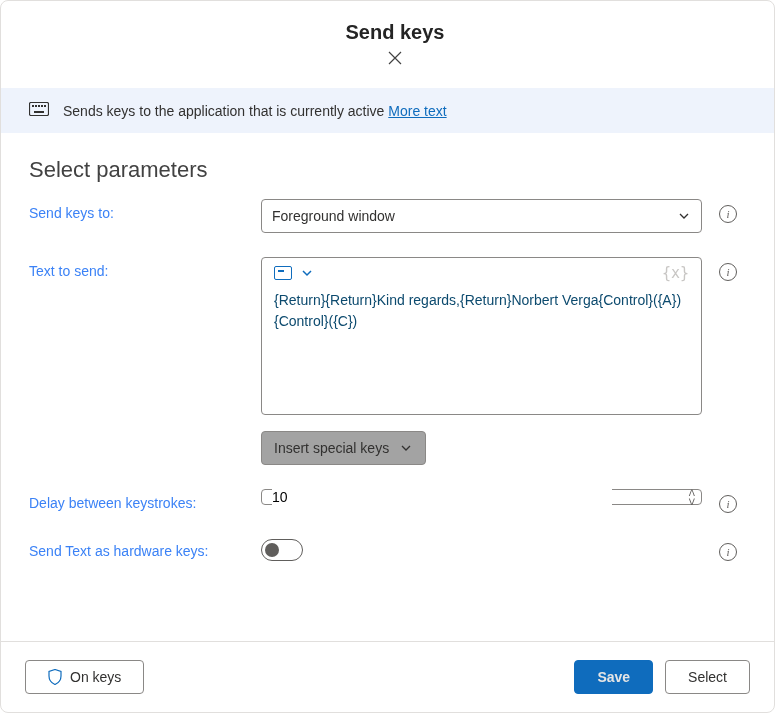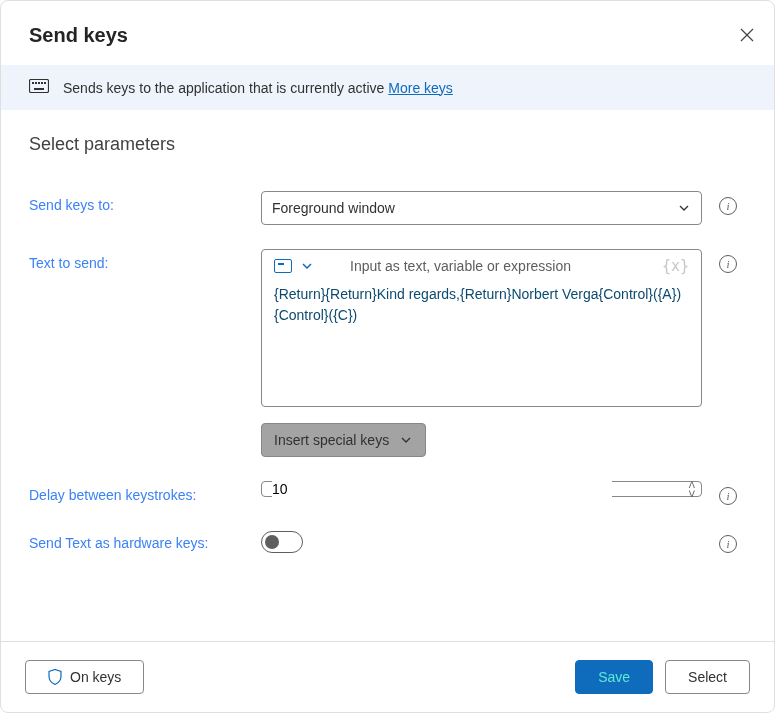--- a/index.html
+++ b/index.html
@@ -18,20 +18,21 @@
   border-radius: 8px;
   display: flex;
   flex-direction: column;
   overflow: hidden;
 }
 .header {
   display: flex;
   align-items: center;
   justify-content: space-between;
   padding: 20px 13px 16px 28px;
+  flex-direction: column;
 }
 .header h1 {
   font-size: 20px;
   font-weight: 600;
   color: #242424;
 }
 .close-btn {
   width: 28px; height: 28px;
   display: flex;
   align-items: center;
@@ -53,24 +54,24 @@
   color: #0f6cbd;
   text-decoration: underline;
   cursor: pointer;
 }
 .content {
   flex: 1;
   padding: 24px 28px 8px 28px;
   overflow-y: auto;
 }
 .section-title {
-  font-size: 18px;
+  font-size: 22px;
   font-weight: 400;
   color: #424242;
-  margin-bottom: 36px;
+  margin-bottom: 16px;
 }
 .row {
   display: flex;
   align-items: flex-start;
   margin-bottom: 24px;
   gap: 8px;
 }
 .label-col {
   width: 224px;
   padding-top: 6px;
@@ -244,22 +245,22 @@
   font-family: inherit;
 }
 .btn-secondary {
   background: #fff;
   border: 1px solid #8a8886;
   color: #323130;
 }
 .btn-primary {
   background: #0f6cbd;
   border: 1px solid #0f6cbd;
-  color: #5eead4;
-  font-weight: 400;
+  color: #e5e5e5;
+  font-weight: 700;
 }
 .btn-onerror {
   display: flex;
   gap: 8px;
   align-items: center;
 }
 .shield {
   width: 14px; height: 16px;
 }
 </style>
@@ -283,21 +284,21 @@
           <rect x="0.5" y="0.5" width="19" height="13" rx="1.5" fill="none" stroke="#323130" stroke-width="1.2"></rect>
           <rect x="3" y="3" width="2" height="2" fill="#323130"></rect>
           <rect x="6" y="3" width="2" height="2" fill="#323130"></rect>
           <rect x="9" y="3" width="2" height="2" fill="#323130"></rect>
           <rect x="12" y="3" width="2" height="2" fill="#323130"></rect>
           <rect x="15" y="3" width="2" height="2" fill="#323130"></rect>
           <rect x="5" y="9" width="10" height="2" fill="#323130"></rect>
         </svg>
     </span>
     <span class="banner-text">
-      <span>Sends keys to the application that is currently active </span><a>More keys</a>
+      <span>Sends keys to the application that is currently active </span><a>More text</a>
     </span>
   </div>
 
   <div class="content">
     <div class="section-title">Select parameters</div>
 
     <div class="row">
       <div class="label-col">Send keys to:</div>
       <div class="control-col">
         <div class="select-box">
@@ -314,21 +315,20 @@
 
     <div class="row">
       <div class="label-col">Text to send:</div>
       <div class="control-col">
         <div class="text-panel">
           <div class="text-panel-top">
             <span class="input-icon"></span>
             <svg class="chevron" viewBox="0 0 14 14" width="14" height="14">
                 <path d="M3 5 L7 9 L11 5" stroke="#0f6cbd" stroke-width="1.5" fill="none"></path>
               </svg>
-            <span class="hint">Input as text, variable or expression</span>
             <span class="var-icon">{x}</span>
           </div>
           <div class="text-content">{Return}{Return}Kind regards,{Return}Norbert Verga{Control}({A}){Control}({C})</div>
         </div>
         <div class="btn-row">
           <div class="small-btn">
             <span>Insert special keys</span>
             <svg class="chevron" viewBox="0 0 14 14" width="13" height="13">
                 <path d="M3 5 L7 9 L11 5" stroke="#323130" stroke-width="1.3" fill="none"></path>
               </svg>

